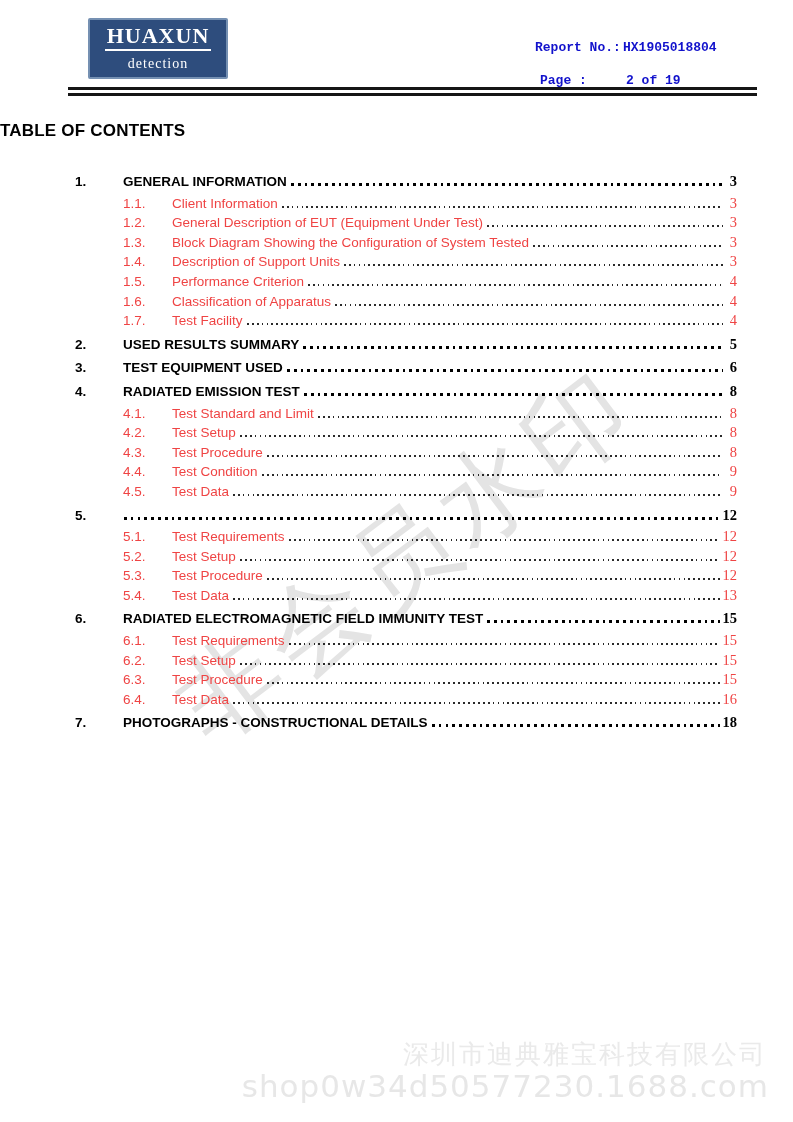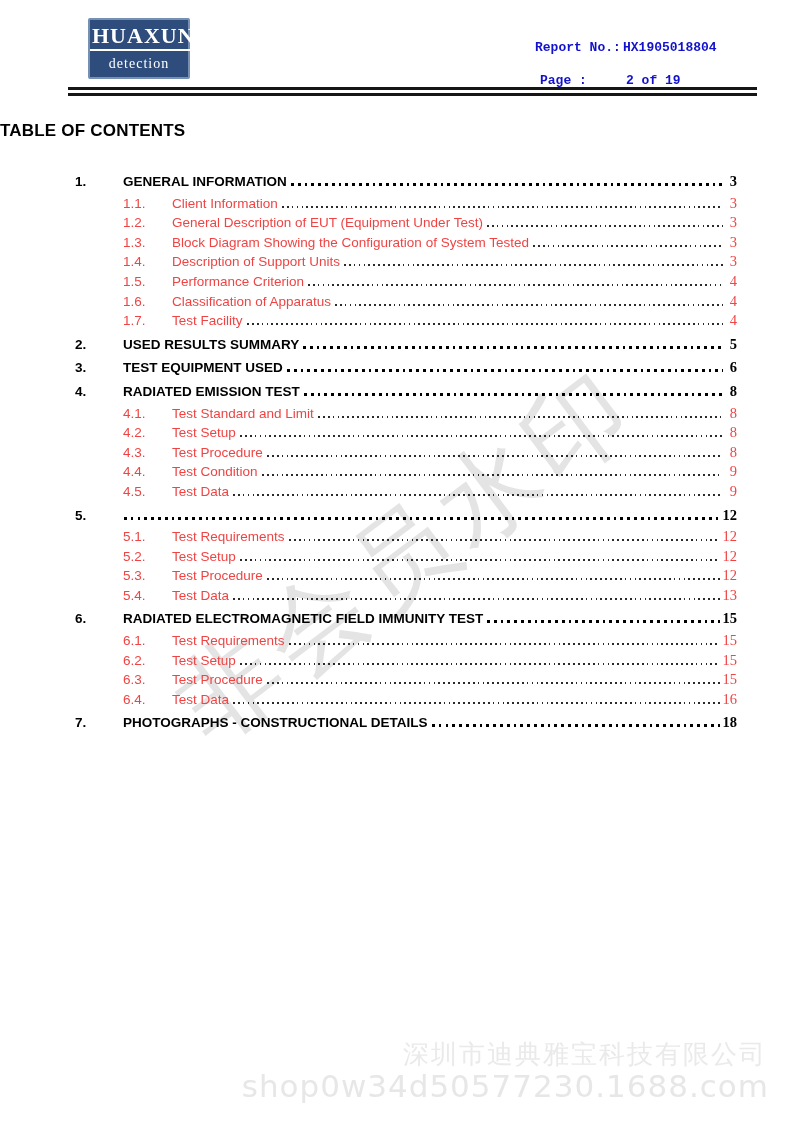--- a/index.html
+++ b/index.html
@@ -25,21 +25,21 @@
   }
   .wm-url {
     position:absolute; right:24px; top:1068px; z-index:1;
     font-size:31px; color:#e7e7e7; letter-spacing:1px;
     font-family:"DejaVu Sans", sans-serif; white-space:nowrap;
   }
 
   
   .content { position:absolute; inset:0; z-index:2; }
   .logo {
-    position:absolute; left:88px; top:18px; width:102px; height:61px;
+    position:absolute; left:88px; top:18px; width:140px; height:61px;
     background:#2e4d7d; border:2px solid #7license90b2; border:2px solid #7590b2;
     border-radius:2px; color:#fff; text-align:center;
     font-family:"Liberation Serif", serif;
   }
   .logo-name {
     display:inline-block; font-size:22px; font-weight:700; letter-spacing:1px;
     line-height:27px; margin-top:2px; padding:0 2px;
     border-bottom:2px solid #ffffff;
   }
   .logo-sub { font-size:14px; line-height:25px; letter-spacing:1px; }

